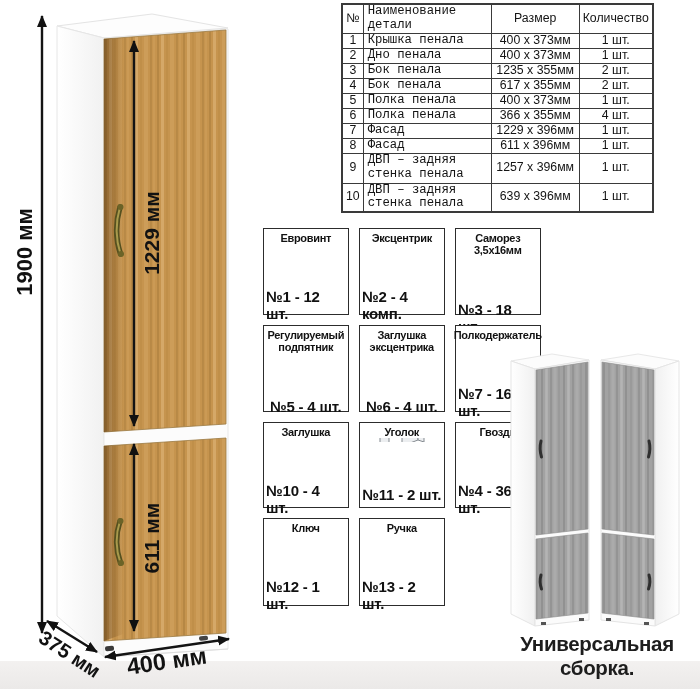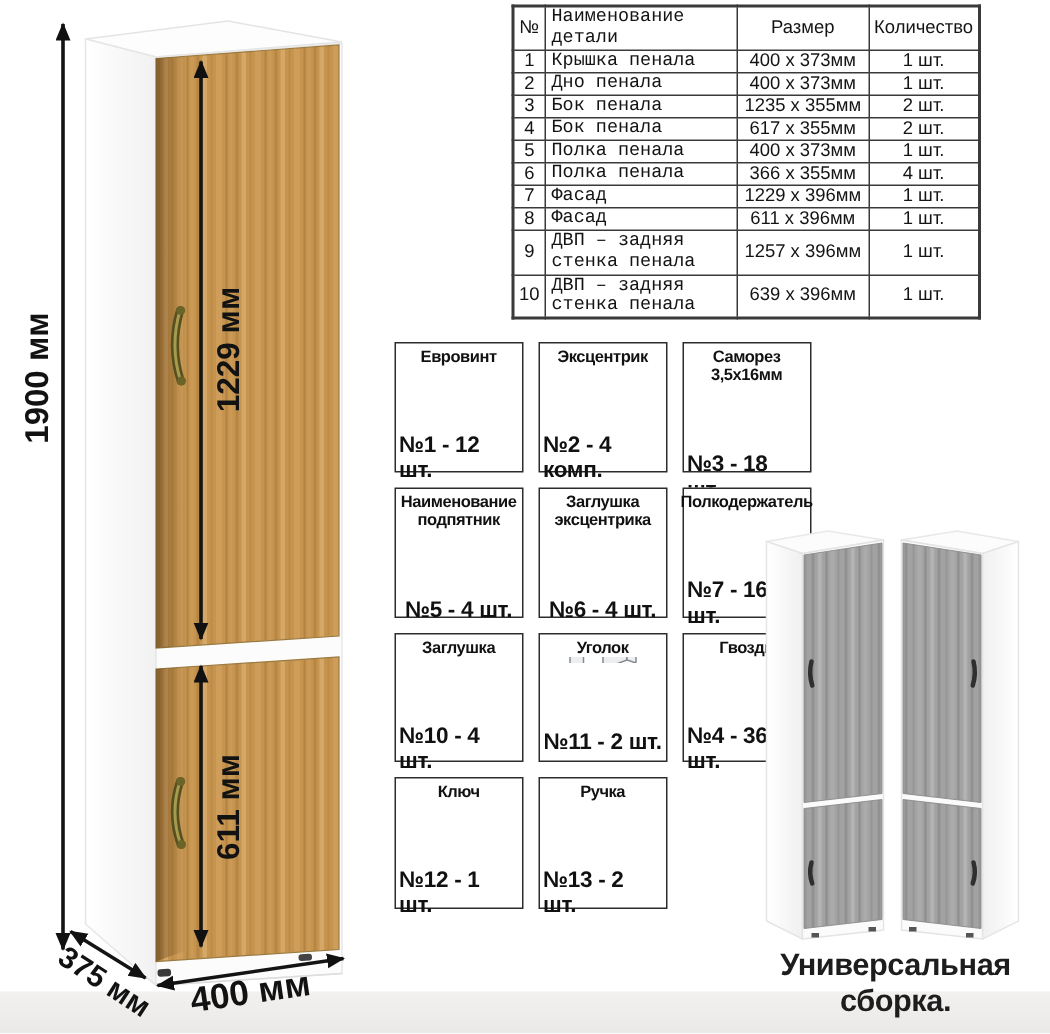--- a/index.html
+++ b/index.html
@@ -239,21 +239,21 @@
               <path d="M13,8.5 L36,9.5 L45,12 L36,14.5 L13,15.5 Z"></path>
             </g>
             <path d="M14,8.5 l2.5,7.5 2.5,-7.5 2.5,7.5 2.5,-7.5 2.5,7.5 2.5,-7.5 2.5,7.5 2.5,-7.5" fill="none" stroke="#8a9096"></path>
             <path d="M4.5,9.5 l5,5 M9.5,9.5 l-5,5" stroke="#8a9096"></path>
           </svg>
       </div>
       <div class="hw-count">№3 - 18 шт.</div>
     </div>
 
     <div class="hw-cell">
-      <div class="hw-title">Наименование подпятник</div>
+      <div class="hw-title">Регулируемый подпятник</div>
       <div class="hw-icon">
         <svg width="58" height="40" viewBox="0 0 58 40">
             <g transform="rotate(18 29 20)">
               <g fill="#d7dadd" stroke="#7d838a">
                 <rect x="6" y="12" width="16" height="10" rx="2"></rect>
                 <ellipse cx="24.5" cy="17" rx="3" ry="7"></ellipse>
                 <rect x="26" y="14" width="8" height="6"></rect>
               </g>
               <g stroke="#7d838a">
                 <line x1="9" y1="12.5" x2="9" y2="21.5"></line>

